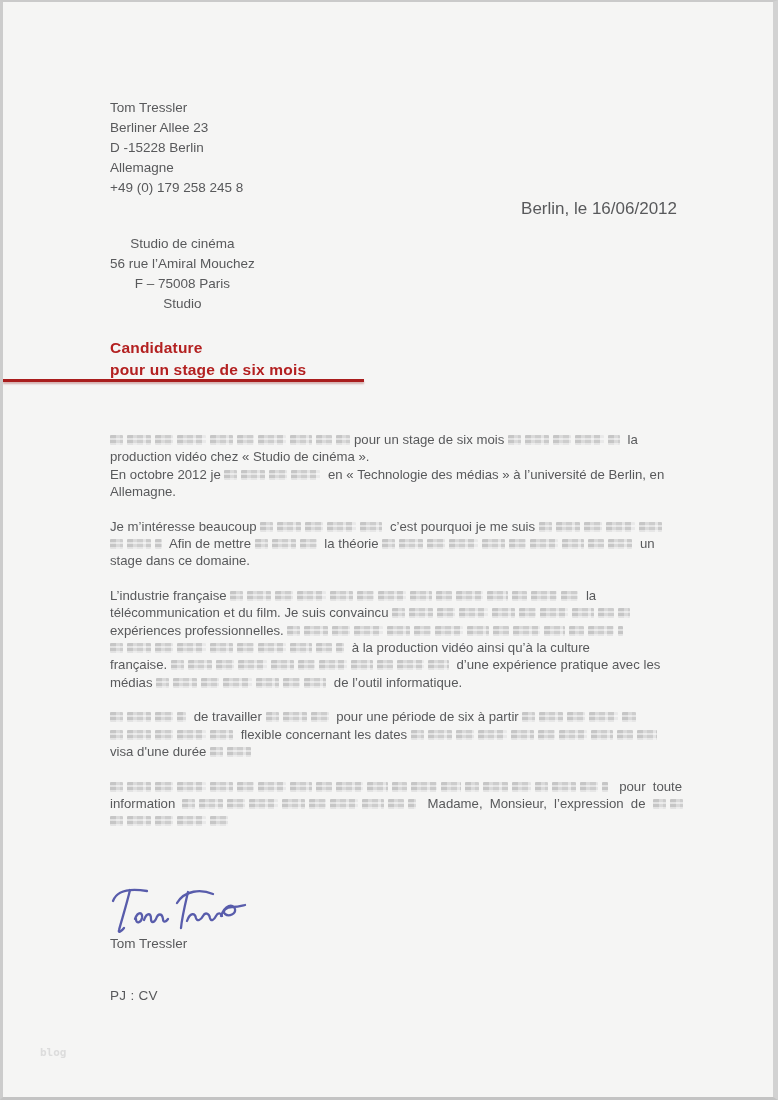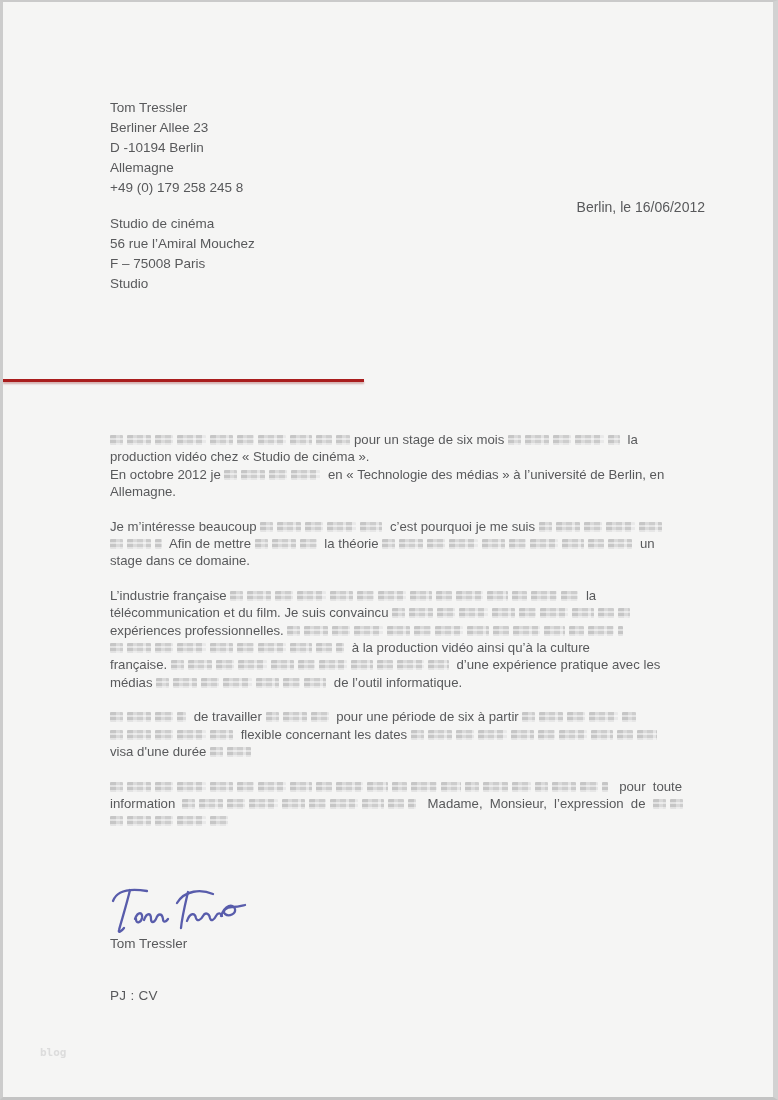--- a/index.html
+++ b/index.html
@@ -13,22 +13,22 @@
     border-left:3px solid #cccccc;
     border-right:5px solid #d2d2d2;
     border-bottom:3px solid #c3c3c3;
     font-family:"Liberation Sans",sans-serif;
     color:#58595b;
     overflow:hidden;
   }
   .addr{position:absolute;left:107px;font-size:13.5px;line-height:20px;}
   .addr div{white-space:nowrap;}
   .sender{top:96px;}
-  .recipient{top:212px;}
-  .date{position:absolute;top:197px;right:68px;font-size:14px;}
+  .recipient{top:232px;text-align:center;}
+  .date{position:absolute;top:197px;right:96px;font-size:17px;}
   .subject{
     position:absolute;left:107px;top:335px;
     color:#b32020;font-weight:bold;font-size:15.5px;line-height:22px;
     letter-spacing:.2px;white-space:nowrap;
   }
   .rule{
     position:absolute;left:0;top:377px;width:361px;height:3px;
     background:#a91d1d;
     box-shadow:0 2px 2px rgba(150,40,40,.35);
   }
@@ -58,34 +58,38 @@
   }
 </style>
 </head>
 <body>
 
 <div class="page">
 
   <div class="addr sender">
     <div>Tom Tressler</div>
     <div>Berliner Allee 23</div>
-    <div>D -10194 Berlin</div>
+    <div>D -15228 Berlin</div>
     <div>Allemagne</div>
     <div>+49 (0) 179 258 245 8</div>
   </div>
 
   <div class="date">Berlin, le 16/06/2012</div>
 
   <div class="addr recipient">
     <div>Studio de cinéma</div>
     <div>56 rue l’Amiral Mouchez</div>
     <div>F – 75008 Paris</div>
     <div>Studio</div>
   </div>
 
+  <div class="subject">
+    <div>Candidature</div>
+    <div>pour un stage de six mois</div>
+  </div>
   <div class="rule"></div>
 
   <div class="letter-body">
     <div id="paras">
         <div class="para"><span class="rdw"><span class="rd" style="width: 13px;"></span><span class="rd" style="width: 24px;"></span><span class="rd" style="width: 18px;"></span><span class="rd" style="width: 29px;"></span><span class="rd" style="width: 23px;"></span><span class="rd" style="width: 17px;"></span><span class="rd" style="width: 28px;"></span><span class="rd" style="width: 22px;"></span><span class="rd" style="width: 16px;"></span><span class="rd" style="width: 14px;"></span></span><span>pour un stage de six mois </span><span class="rdw"><span class="rd" style="width: 13px;"></span><span class="rd" style="width: 24px;"></span><span class="rd" style="width: 18px;"></span><span class="rd" style="width: 29px;"></span><span class="rd" style="width: 12px;"></span></span><span> la</span><br><span>production vidéo chez « Studio de cinéma ».</span><br><span>En octobre 2012 je </span><span class="rdw"><span class="rd" style="width: 13px;"></span><span class="rd" style="width: 24px;"></span><span class="rd" style="width: 18px;"></span><span class="rd" style="width: 29px;"></span></span><span> en « Technologie des médias » à l’université de Berlin, en</span><br><span>Allemagne.</span></div>
         <div class="para"><span>Je m’intéresse beaucoup </span><span class="rdw"><span class="rd" style="width: 13px;"></span><span class="rd" style="width: 24px;"></span><span class="rd" style="width: 18px;"></span><span class="rd" style="width: 29px;"></span><span class="rd" style="width: 22px;"></span></span><span> c’est pourquoi je me suis </span><span class="rdw"><span class="rd" style="width: 13px;"></span><span class="rd" style="width: 24px;"></span><span class="rd" style="width: 18px;"></span><span class="rd" style="width: 29px;"></span><span class="rd" style="width: 23px;"></span></span><br><span class="rdw"><span class="rd" style="width: 13px;"></span><span class="rd" style="width: 24px;"></span><span class="rd" style="width: 7px;"></span></span><span> Afin de mettre </span><span class="rdw"><span class="rd" style="width: 13px;"></span><span class="rd" style="width: 24px;"></span><span class="rd" style="width: 17px;"></span></span><span> la théorie </span><span class="rdw"><span class="rd" style="width: 13px;"></span><span class="rd" style="width: 24px;"></span><span class="rd" style="width: 18px;"></span><span class="rd" style="width: 29px;"></span><span class="rd" style="width: 23px;"></span><span class="rd" style="width: 17px;"></span><span class="rd" style="width: 28px;"></span><span class="rd" style="width: 22px;"></span><span class="rd" style="width: 16px;"></span><span class="rd" style="width: 24px;"></span></span><span> un</span><br><span>stage dans ce domaine.</span></div>
         <div class="para"><span>L’industrie française </span><span class="rdw"><span class="rd" style="width: 13px;"></span><span class="rd" style="width: 24px;"></span><span class="rd" style="width: 18px;"></span><span class="rd" style="width: 29px;"></span><span class="rd" style="width: 23px;"></span><span class="rd" style="width: 17px;"></span><span class="rd" style="width: 28px;"></span><span class="rd" style="width: 22px;"></span><span class="rd" style="width: 16px;"></span><span class="rd" style="width: 27px;"></span><span class="rd" style="width: 21px;"></span><span class="rd" style="width: 15px;"></span><span class="rd" style="width: 26px;"></span><span class="rd" style="width: 17px;"></span></span><span> la</span><br><span>télécommunication et du film. Je suis convaincu </span><span class="rdw"><span class="rd" style="width: 13px;"></span><span class="rd" style="width: 24px;"></span><span class="rd" style="width: 18px;"></span><span class="rd" style="width: 29px;"></span><span class="rd" style="width: 23px;"></span><span class="rd" style="width: 17px;"></span><span class="rd" style="width: 28px;"></span><span class="rd" style="width: 22px;"></span><span class="rd" style="width: 16px;"></span><span class="rd" style="width: 12px;"></span></span><br><span>expériences professionnelles. </span><span class="rdw"><span class="rd" style="width: 13px;"></span><span class="rd" style="width: 24px;"></span><span class="rd" style="width: 18px;"></span><span class="rd" style="width: 29px;"></span><span class="rd" style="width: 23px;"></span><span class="rd" style="width: 17px;"></span><span class="rd" style="width: 28px;"></span><span class="rd" style="width: 22px;"></span><span class="rd" style="width: 16px;"></span><span class="rd" style="width: 27px;"></span><span class="rd" style="width: 21px;"></span><span class="rd" style="width: 15px;"></span><span class="rd" style="width: 26px;"></span><span class="rd" style="width: 5px;"></span></span><br><span class="rdw"><span class="rd" style="width: 13px;"></span><span class="rd" style="width: 24px;"></span><span class="rd" style="width: 18px;"></span><span class="rd" style="width: 29px;"></span><span class="rd" style="width: 23px;"></span><span class="rd" style="width: 17px;"></span><span class="rd" style="width: 28px;"></span><span class="rd" style="width: 22px;"></span><span class="rd" style="width: 16px;"></span><span class="rd" style="width: 8px;"></span></span><span> à la production vidéo ainsi qu’à la culture</span><br><span>française. </span><span class="rdw"><span class="rd" style="width: 13px;"></span><span class="rd" style="width: 24px;"></span><span class="rd" style="width: 18px;"></span><span class="rd" style="width: 29px;"></span><span class="rd" style="width: 23px;"></span><span class="rd" style="width: 17px;"></span><span class="rd" style="width: 28px;"></span><span class="rd" style="width: 22px;"></span><span class="rd" style="width: 16px;"></span><span class="rd" style="width: 27px;"></span><span class="rd" style="width: 21px;"></span></span><span> d’une expérience pratique avec les</span><br><span>médias </span><span class="rdw"><span class="rd" style="width: 13px;"></span><span class="rd" style="width: 24px;"></span><span class="rd" style="width: 18px;"></span><span class="rd" style="width: 29px;"></span><span class="rd" style="width: 23px;"></span><span class="rd" style="width: 17px;"></span><span class="rd" style="width: 22px;"></span></span><span> de l’outil informatique.</span></div>
         <div class="para"><span class="rdw"><span class="rd" style="width: 13px;"></span><span class="rd" style="width: 24px;"></span><span class="rd" style="width: 18px;"></span><span class="rd" style="width: 9px;"></span></span><span> de travailler </span><span class="rdw"><span class="rd" style="width: 13px;"></span><span class="rd" style="width: 24px;"></span><span class="rd" style="width: 18px;"></span></span><span> pour une période de six à partir </span><span class="rdw"><span class="rd" style="width: 13px;"></span><span class="rd" style="width: 24px;"></span><span class="rd" style="width: 18px;"></span><span class="rd" style="width: 29px;"></span><span class="rd" style="width: 14px;"></span></span><br><span class="rdw"><span class="rd" style="width: 13px;"></span><span class="rd" style="width: 24px;"></span><span class="rd" style="width: 18px;"></span><span class="rd" style="width: 29px;"></span><span class="rd" style="width: 23px;"></span></span><span> flexible concernant les dates </span><span class="rdw"><span class="rd" style="width: 13px;"></span><span class="rd" style="width: 24px;"></span><span class="rd" style="width: 18px;"></span><span class="rd" style="width: 29px;"></span><span class="rd" style="width: 23px;"></span><span class="rd" style="width: 17px;"></span><span class="rd" style="width: 28px;"></span><span class="rd" style="width: 22px;"></span><span class="rd" style="width: 16px;"></span><span class="rd" style="width: 20px;"></span></span><br><span>visa d'une durée </span><span class="rdw"><span class="rd" style="width: 13px;"></span><span class="rd" style="width: 24px;"></span></span></div>
         <div class="para justify"><span class="rdw"><span class="rd" style="width: 13px;"></span><span class="rd" style="width: 24px;"></span><span class="rd" style="width: 18px;"></span><span class="rd" style="width: 29px;"></span><span class="rd" style="width: 23px;"></span><span class="rd" style="width: 17px;"></span><span class="rd" style="width: 28px;"></span><span class="rd" style="width: 22px;"></span><span class="rd" style="width: 16px;"></span><span class="rd" style="width: 27px;"></span><span class="rd" style="width: 21px;"></span><span class="rd" style="width: 15px;"></span><span class="rd" style="width: 26px;"></span><span class="rd" style="width: 20px;"></span><span class="rd" style="width: 14px;"></span><span class="rd" style="width: 25px;"></span><span class="rd" style="width: 19px;"></span><span class="rd" style="width: 13px;"></span><span class="rd" style="width: 24px;"></span><span class="rd" style="width: 18px;"></span><span class="rd" style="width: 6px;"></span></span><span> pour toute</span><br><span>information </span><span class="rdw"><span class="rd" style="width: 13px;"></span><span class="rd" style="width: 24px;"></span><span class="rd" style="width: 18px;"></span><span class="rd" style="width: 29px;"></span><span class="rd" style="width: 23px;"></span><span class="rd" style="width: 17px;"></span><span class="rd" style="width: 28px;"></span><span class="rd" style="width: 22px;"></span><span class="rd" style="width: 16px;"></span><span class="rd" style="width: 8px;"></span></span><span> Madame, Monsieur, l’expression de </span><span class="rdw"><span class="rd" style="width: 13px;"></span><span class="rd" style="width: 13px;"></span></span><br><span class="rdw"><span class="rd" style="width: 13px;"></span><span class="rd" style="width: 24px;"></span><span class="rd" style="width: 18px;"></span><span class="rd" style="width: 29px;"></span><span class="rd" style="width: 18px;"></span></span></div>
       </div>

